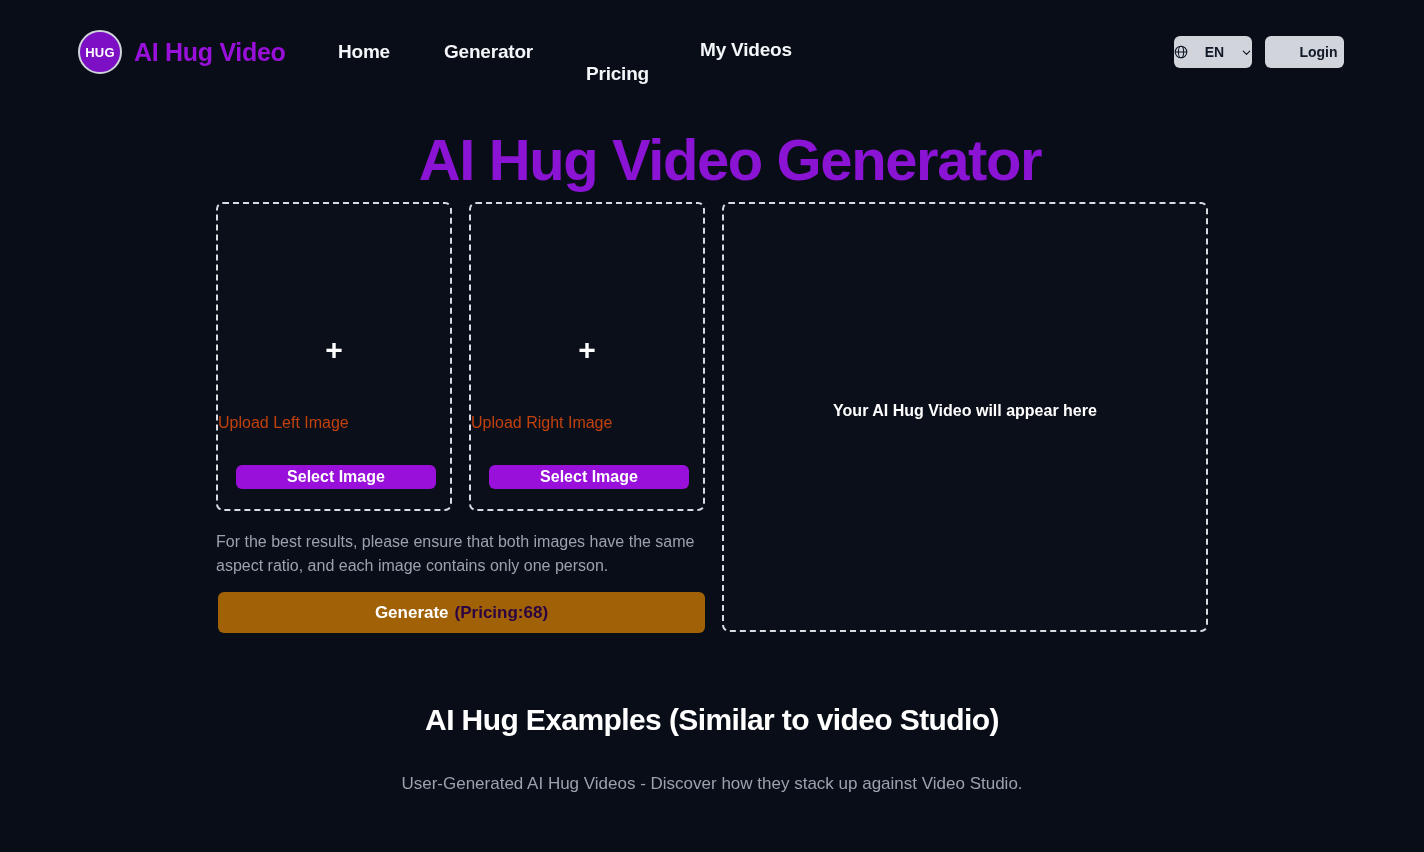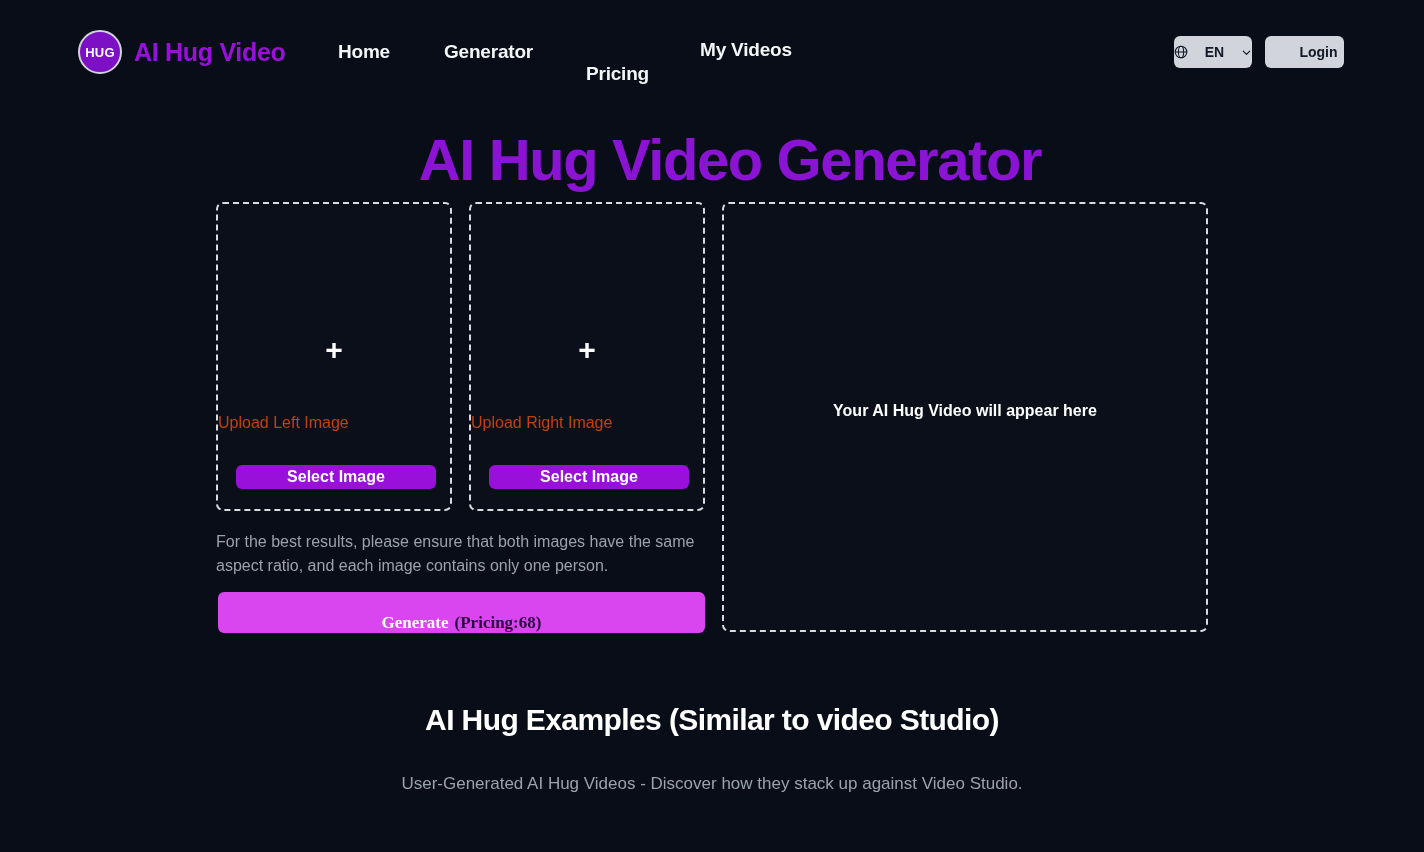--- a/index.html
+++ b/index.html
@@ -94,23 +94,23 @@
   }
 
   
   .helper-text {
     position:absolute; left:216px; top:530px; width:492px;
     color:#9aa2ad; font-size:16px; line-height:24px;
   }
   .generate-btn {
     position:absolute; left:218px; top:592px;
     width:487px; height:41px; border-radius:6px; border:none;
-    background:#d946ef; cursor:pointer;
-    display:flex; align-items:flex-end; justify-content:center; gap:6px;
-    font-family:Liberation Serif, serif;
+    background:#a16207; cursor:pointer;
+    display:flex; align-items:center; justify-content:center; gap:6px;
+    font-family:Liberation Sans, sans-serif;
   }
   .generate-btn .g-main    { color:#ffffff; font-size:17px; font-weight:bold; }
   .generate-btn .g-credits { color:#2a0340; font-size:17px; font-weight:bold; }
 
   
   .preview-panel {
     position:absolute; left:722px; top:202px;
     width:486px; height:430px;
     border:2px dashed #d8dbe0; border-radius:7px;
     background:#0a0f1a;

